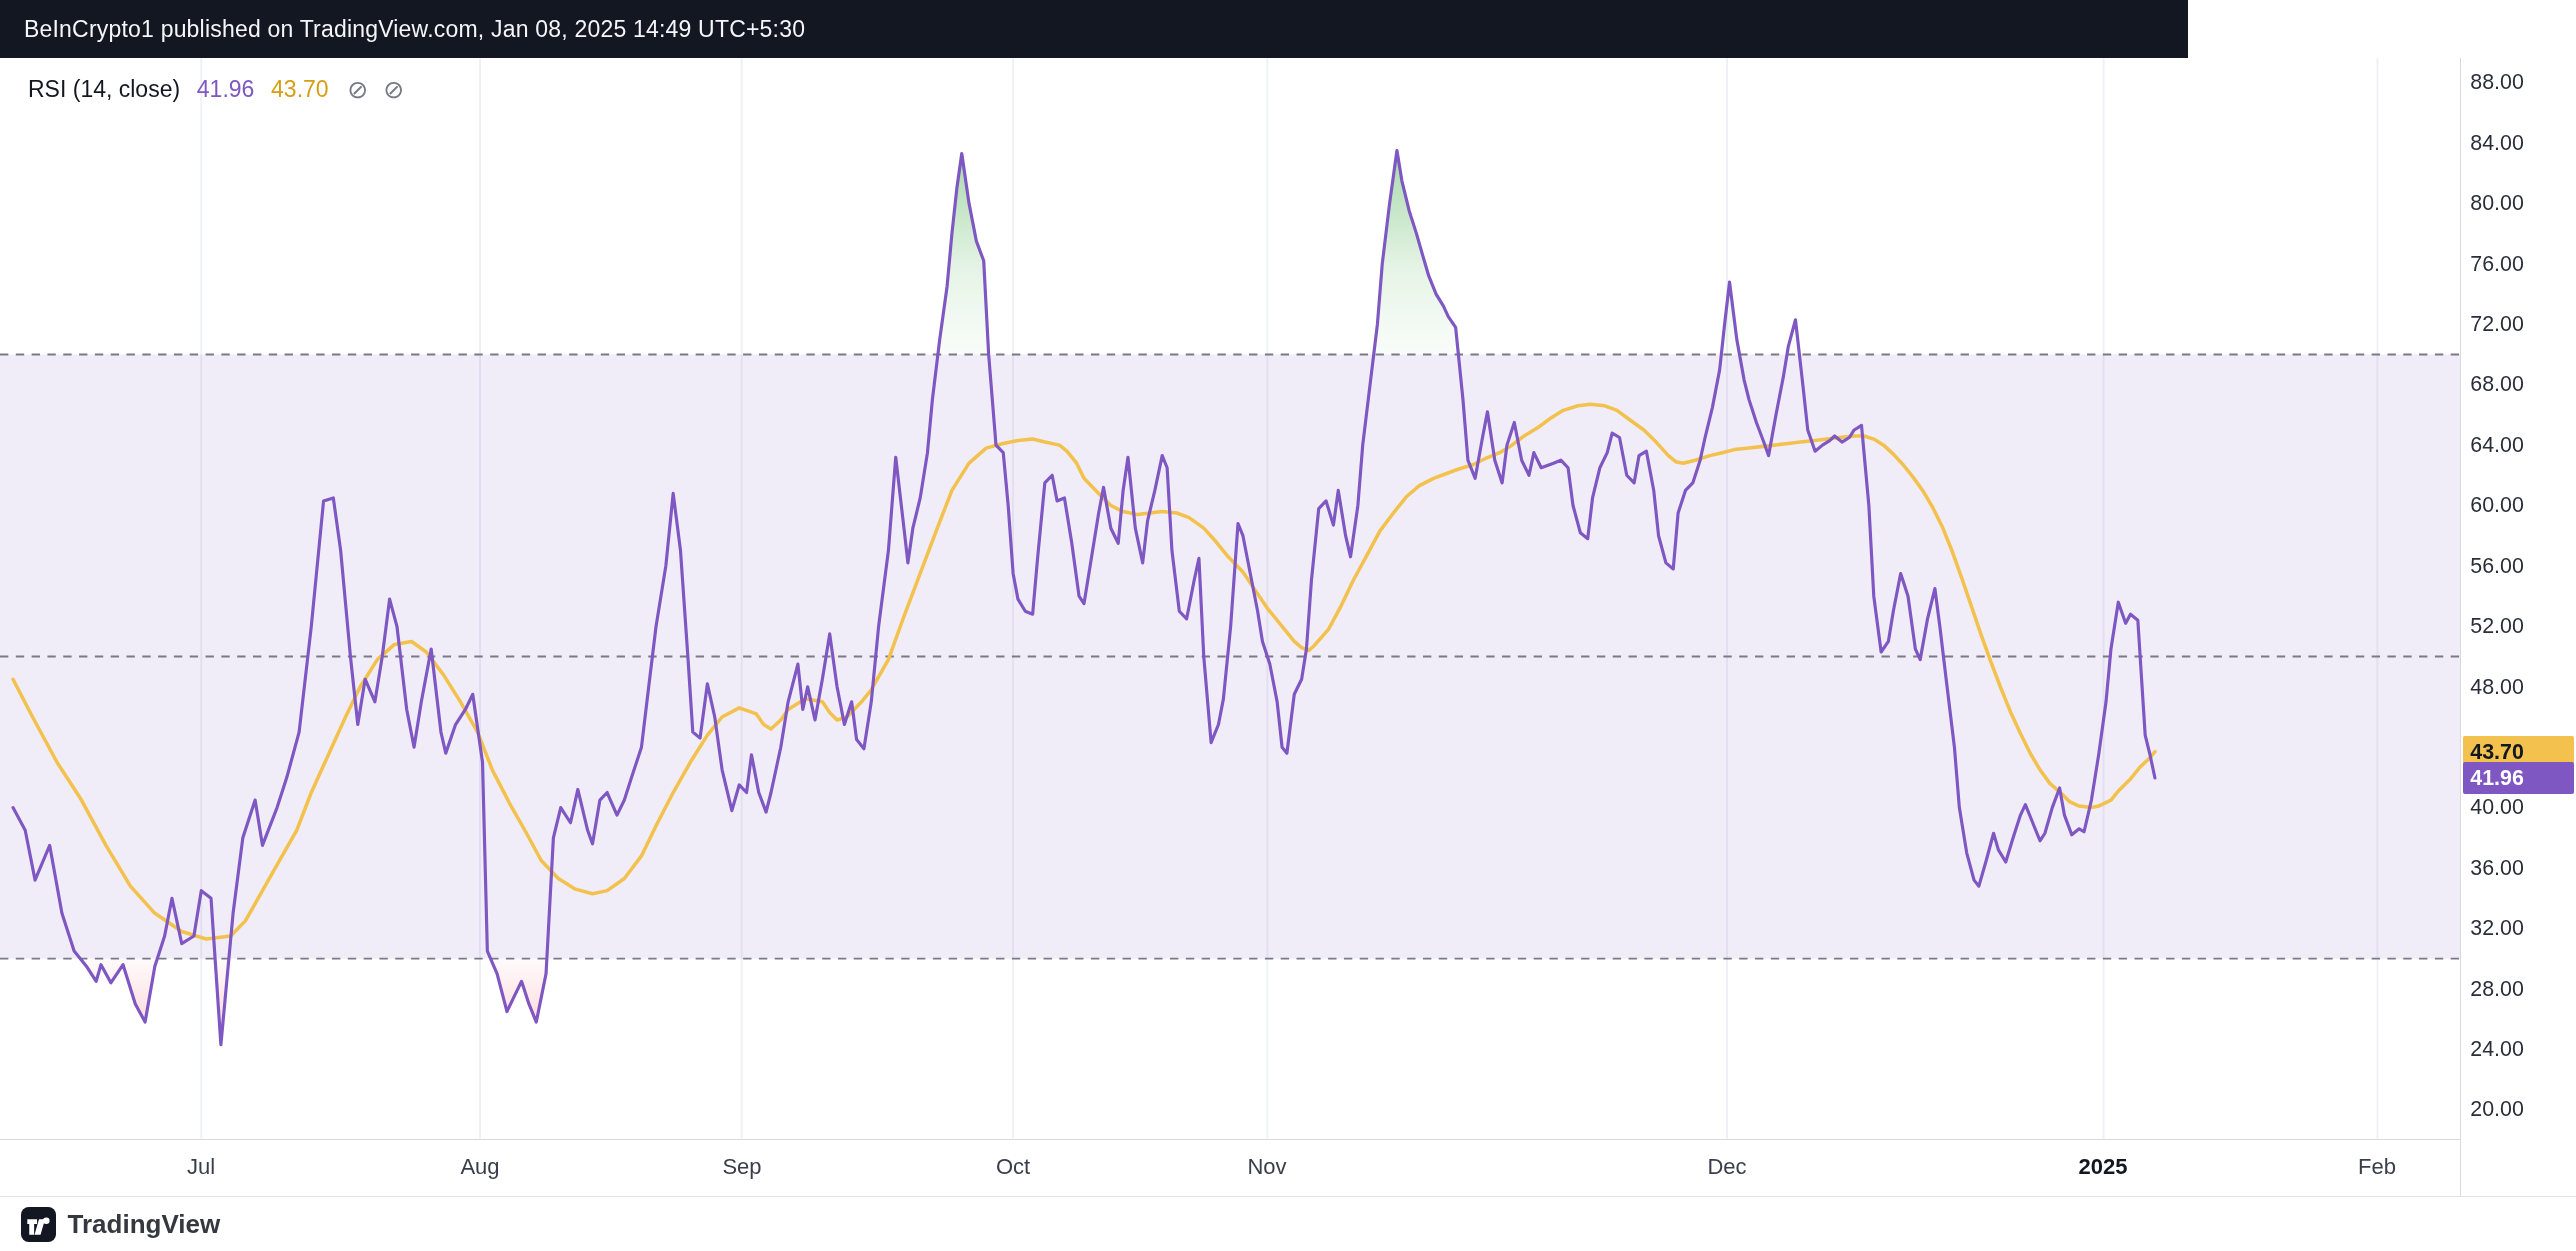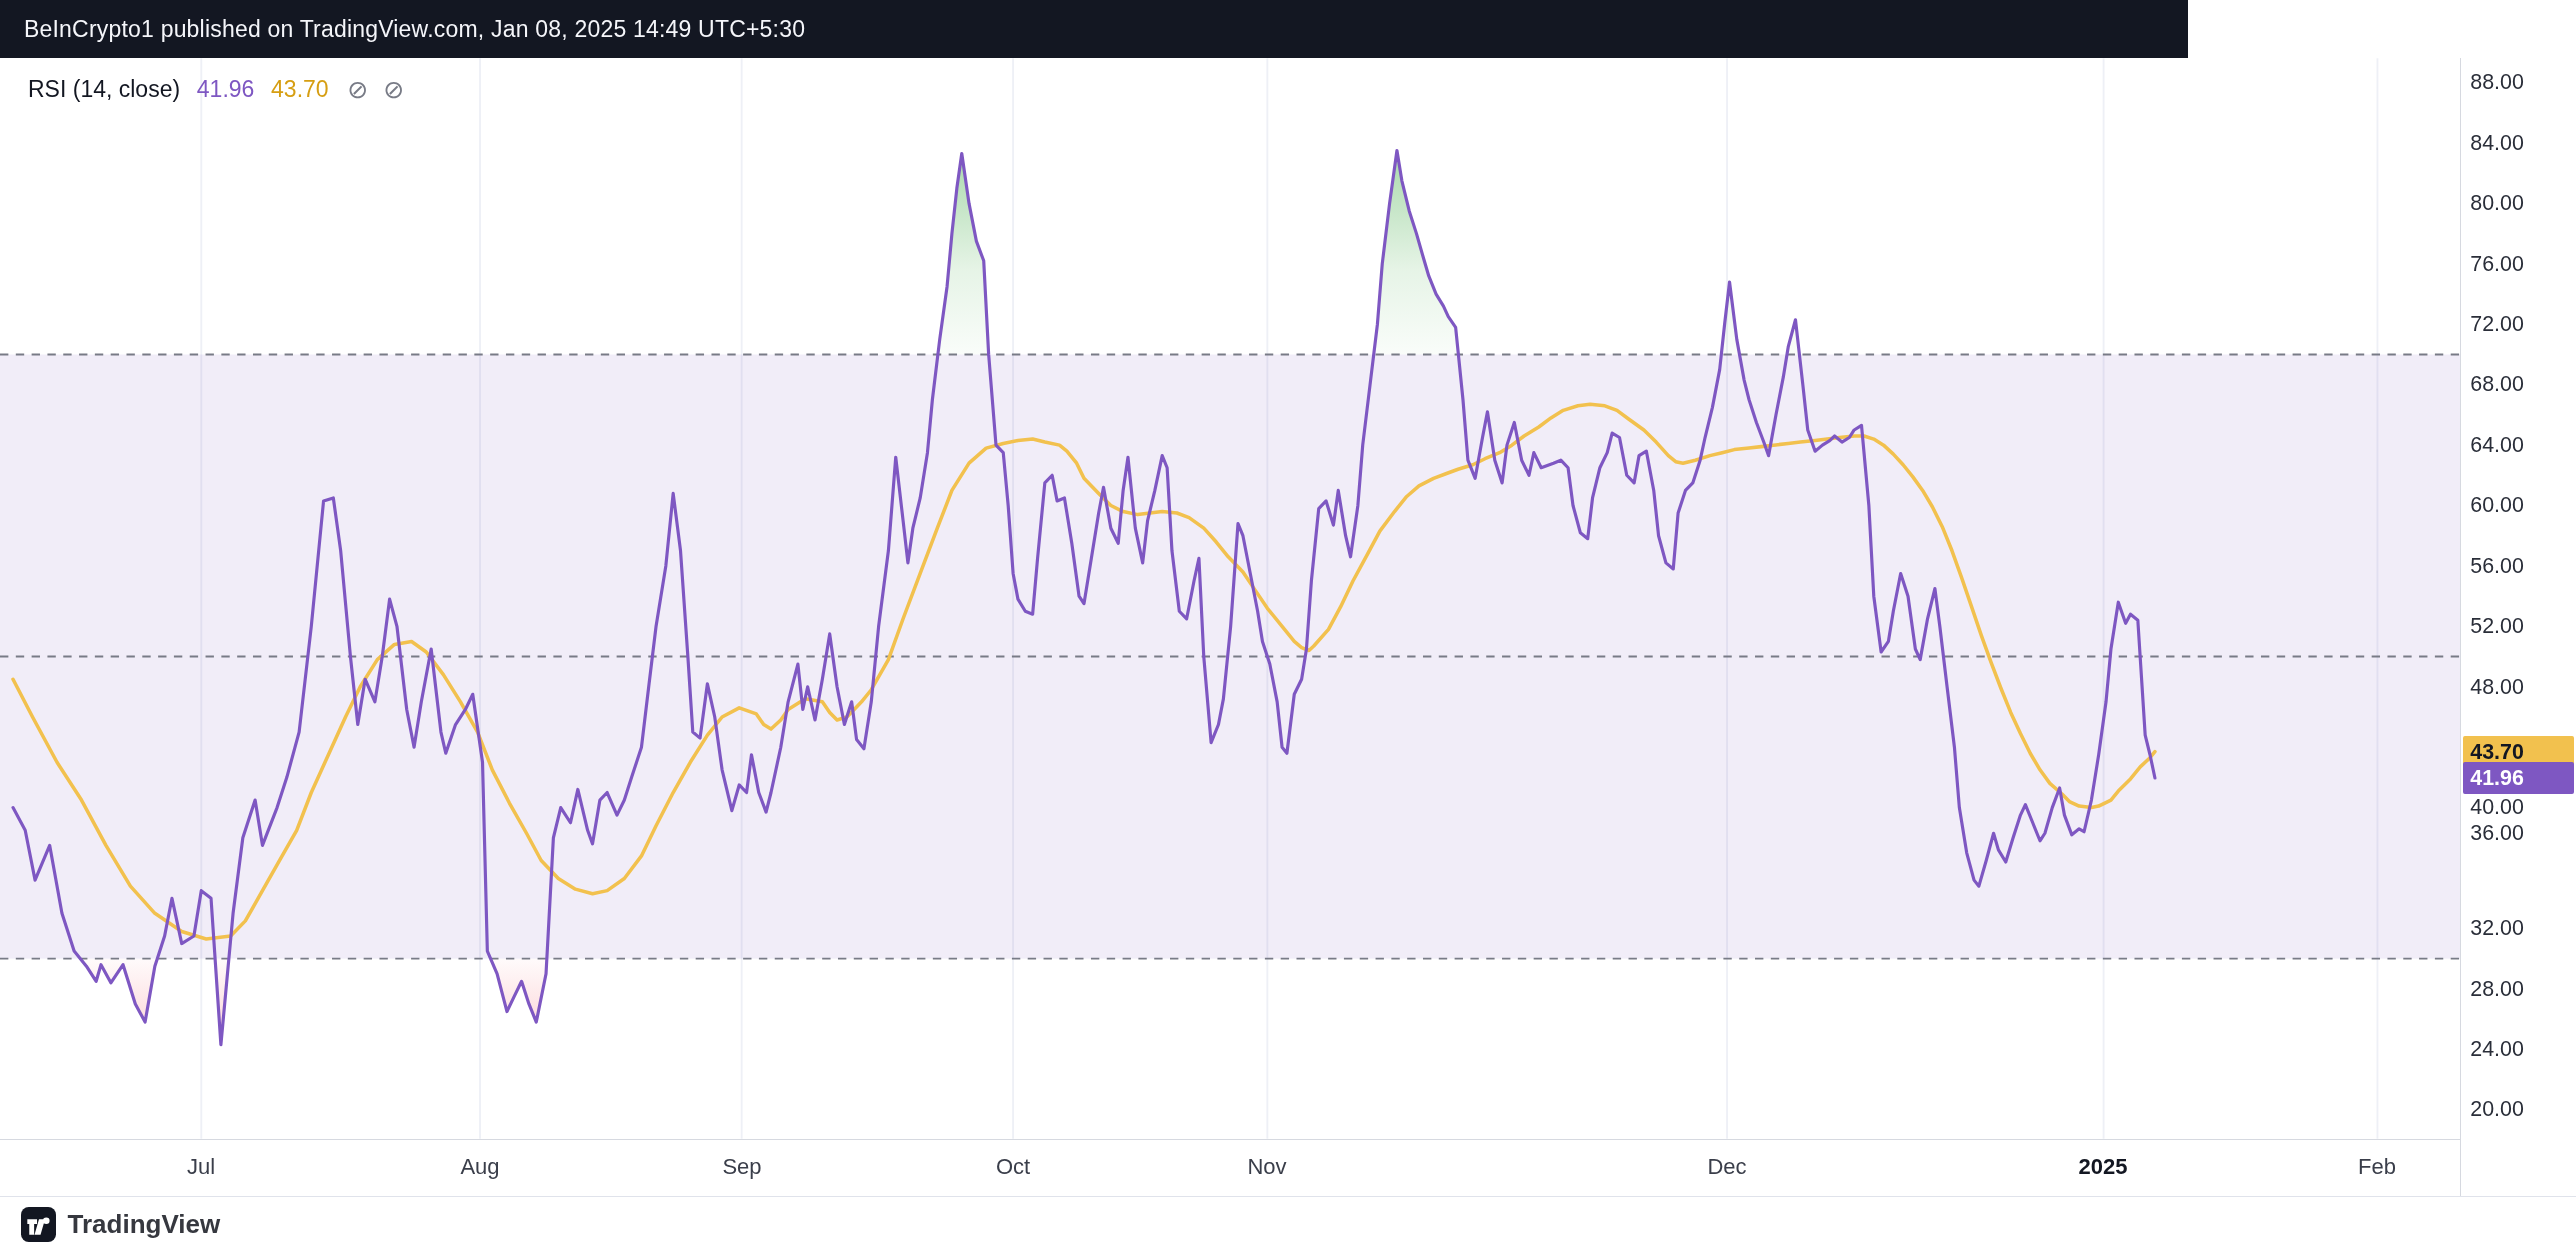--- a/index.html
+++ b/index.html
@@ -101,21 +101,21 @@
       <div class="tick" style="top: 193px;">76.00</div>
       <div class="tick" style="top: 253px;">72.00</div>
       <div class="tick" style="top: 313px;">68.00</div>
       <div class="tick" style="top: 374px;">64.00</div>
       <div class="tick" style="top: 434px;">60.00</div>
       <div class="tick" style="top: 495px;">56.00</div>
       <div class="tick" style="top: 555px;">52.00</div>
       <div class="tick" style="top: 616px;">48.00</div>
       <div class="tick" style="top: 676px;">44.00</div>
       <div class="tick" style="top: 736px;">40.00</div>
-      <div class="tick" style="top: 762px;">36.00</div>
+      <div class="tick" style="top: 797px;">36.00</div>
       <div class="tick" style="top: 857px;">32.00</div>
       <div class="tick" style="top: 918px;">28.00</div>
       <div class="tick" style="top: 978px;">24.00</div>
       <div class="tick" style="top: 1038px;">20.00</div>
     </div>
 
   <div class="time-axis">
       <div class="tlabel" style="left: 201px;">Jul</div>
       <div class="tlabel" style="left: 480px;">Aug</div>
       <div class="tlabel" style="left: 742px;">Sep</div>

